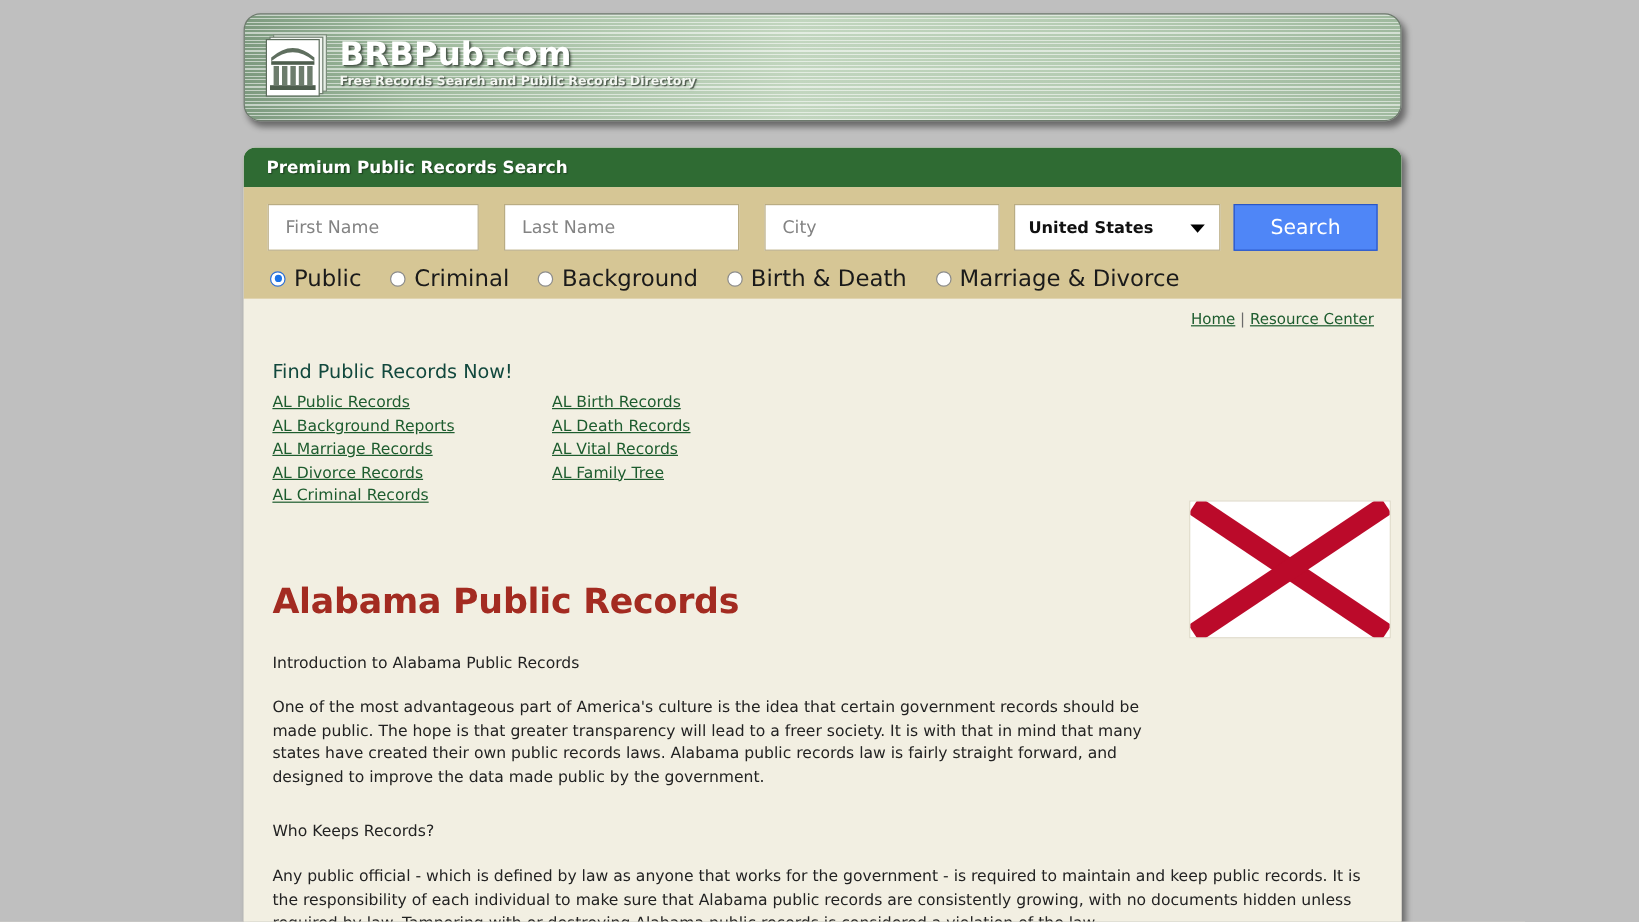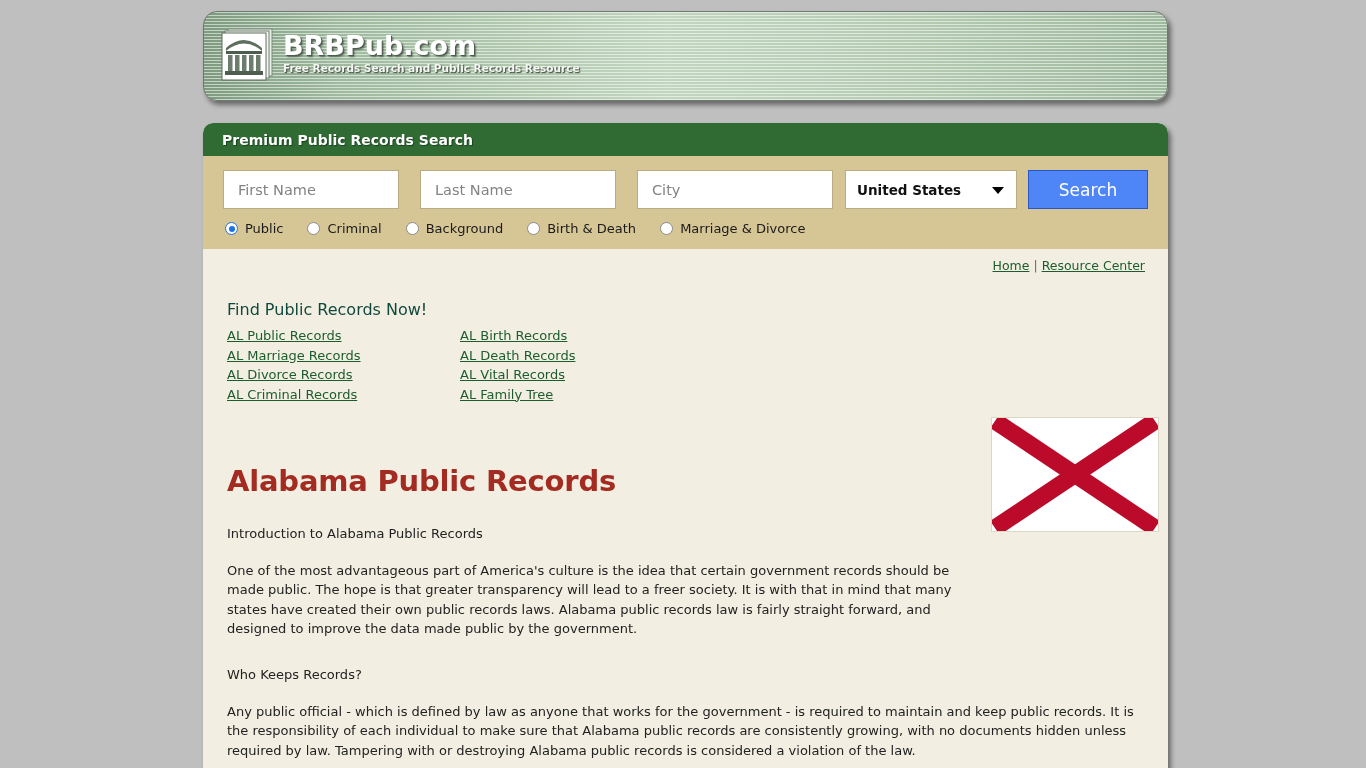--- a/index.html
+++ b/index.html
@@ -157,21 +157,21 @@
 
   .radio-row {
     display: flex;
     align-items: center;
     margin-top: 12px;
     padding-left: 2px;
   }
   .radio-item {
     display: flex;
     align-items: center;
-    font-size: 13px;
+    font-size: 19px;
     color: #1a1a1a;
     cursor: pointer;
   }
   .radio-item + .radio-item { margin-left: 24px; }
   .radio-dot {
     width: 13px; height: 13px;
     border-radius: 50%;
     border: 1px solid #8b8b8b;
     background: #ffffff;
     margin-right: 7px;
@@ -275,21 +275,21 @@
         <rect x="8" y="29" width="4.5" height="16" fill="#6d7d6d"></rect>
         <rect x="15" y="29" width="4.5" height="16" fill="#6d7d6d"></rect>
         <rect x="22" y="29" width="4.5" height="16" fill="#6d7d6d"></rect>
         <rect x="29" y="29" width="4.5" height="16" fill="#6d7d6d"></rect>
         <rect x="36" y="29" width="4.5" height="16" fill="#6d7d6d"></rect>
         <rect x="5" y="45" width="38" height="4" fill="#4e5e4e"></rect>
       </svg>
     </div>
     <div class="brand-wrap">
       <div class="brand-title">BRBPub.com</div>
-      <div class="brand-sub">Free Records Search and Public Records Resource</div>
+      <div class="brand-sub">Free Records Search and Public Records Directory</div>
     </div>
   </div>
 
   <div class="card">
 
     <div class="card-title">Premium Public Records Search</div>
 
     <div class="search-strip">
       <div class="search-row">
         <input class="field f-first" type="text" placeholder="First Name" style="">
@@ -330,20 +330,21 @@
 
       <div class="topnav">
         <a href="#">Home</a><span class="sep">|</span><a href="#">Resource Center</a>
       </div>
 
       <div class="find-head">Find Public Records Now!</div>
 
       <div class="link-cols">
         <div class="link-col">
           <a href="#">AL Public Records</a>
+          <a href="#">AL Background Reports</a>
           <a href="#">AL Marriage Records</a>
           <a href="#">AL Divorce Records</a>
           <a href="#">AL Criminal Records</a>
         </div>
         <div class="link-col">
           <a href="#">AL Birth Records</a>
           <a href="#">AL Death Records</a>
           <a href="#">AL Vital Records</a>
           <a href="#">AL Family Tree</a>
         </div>

